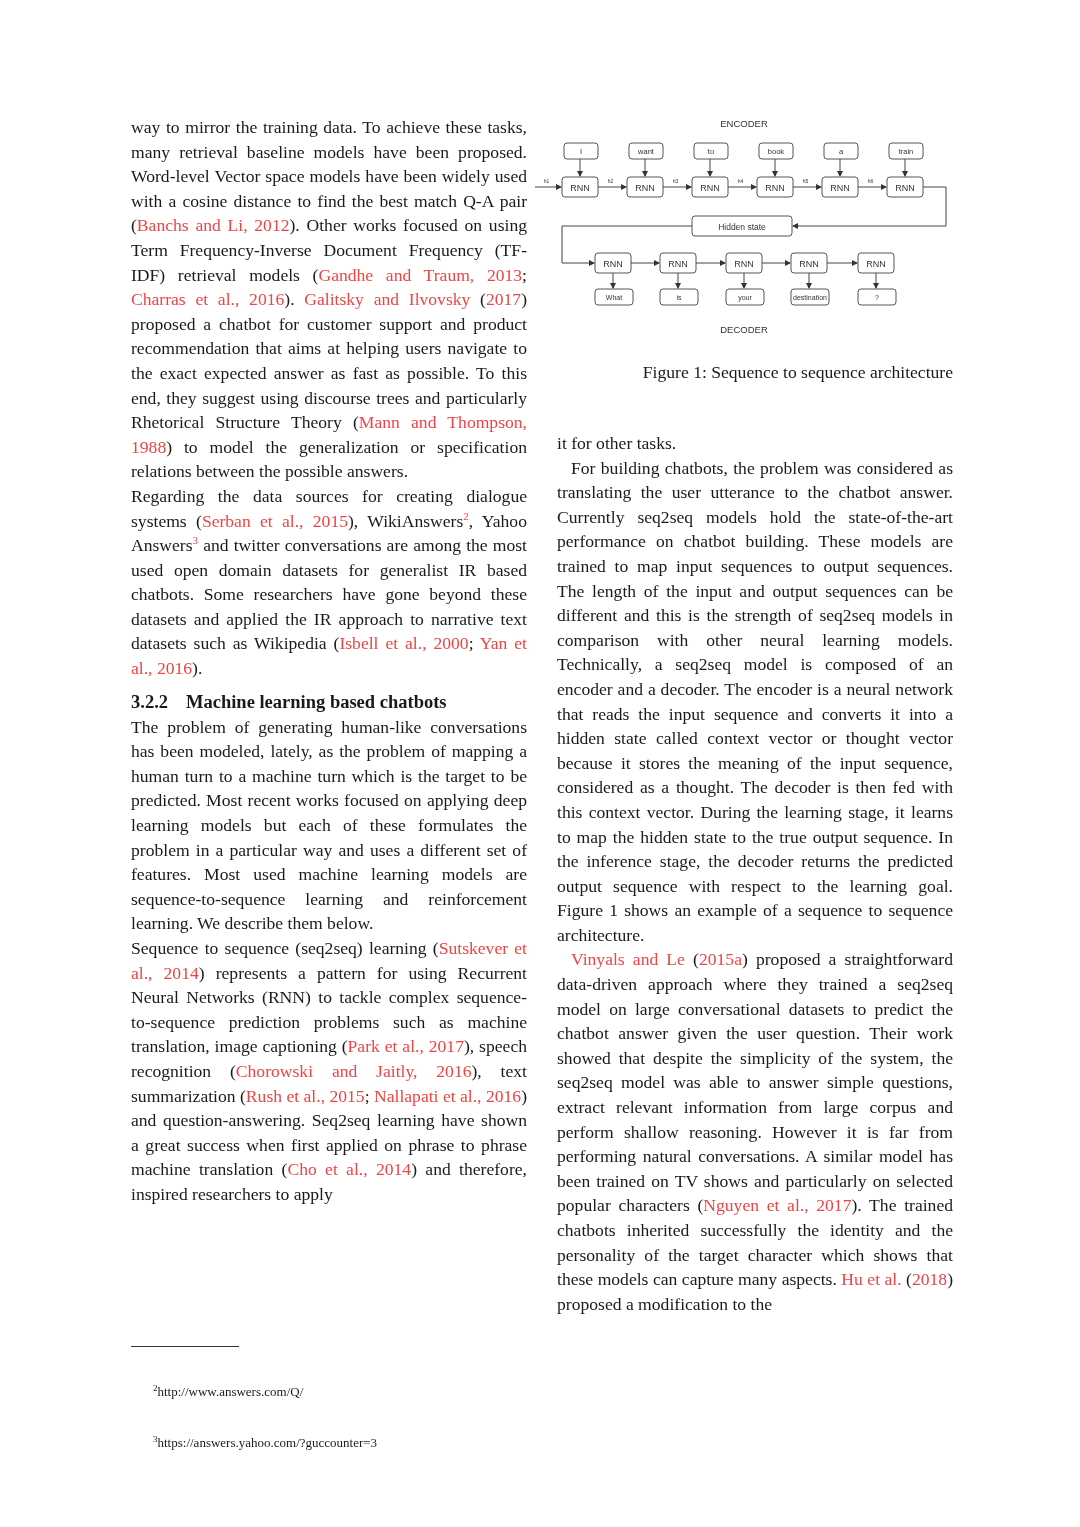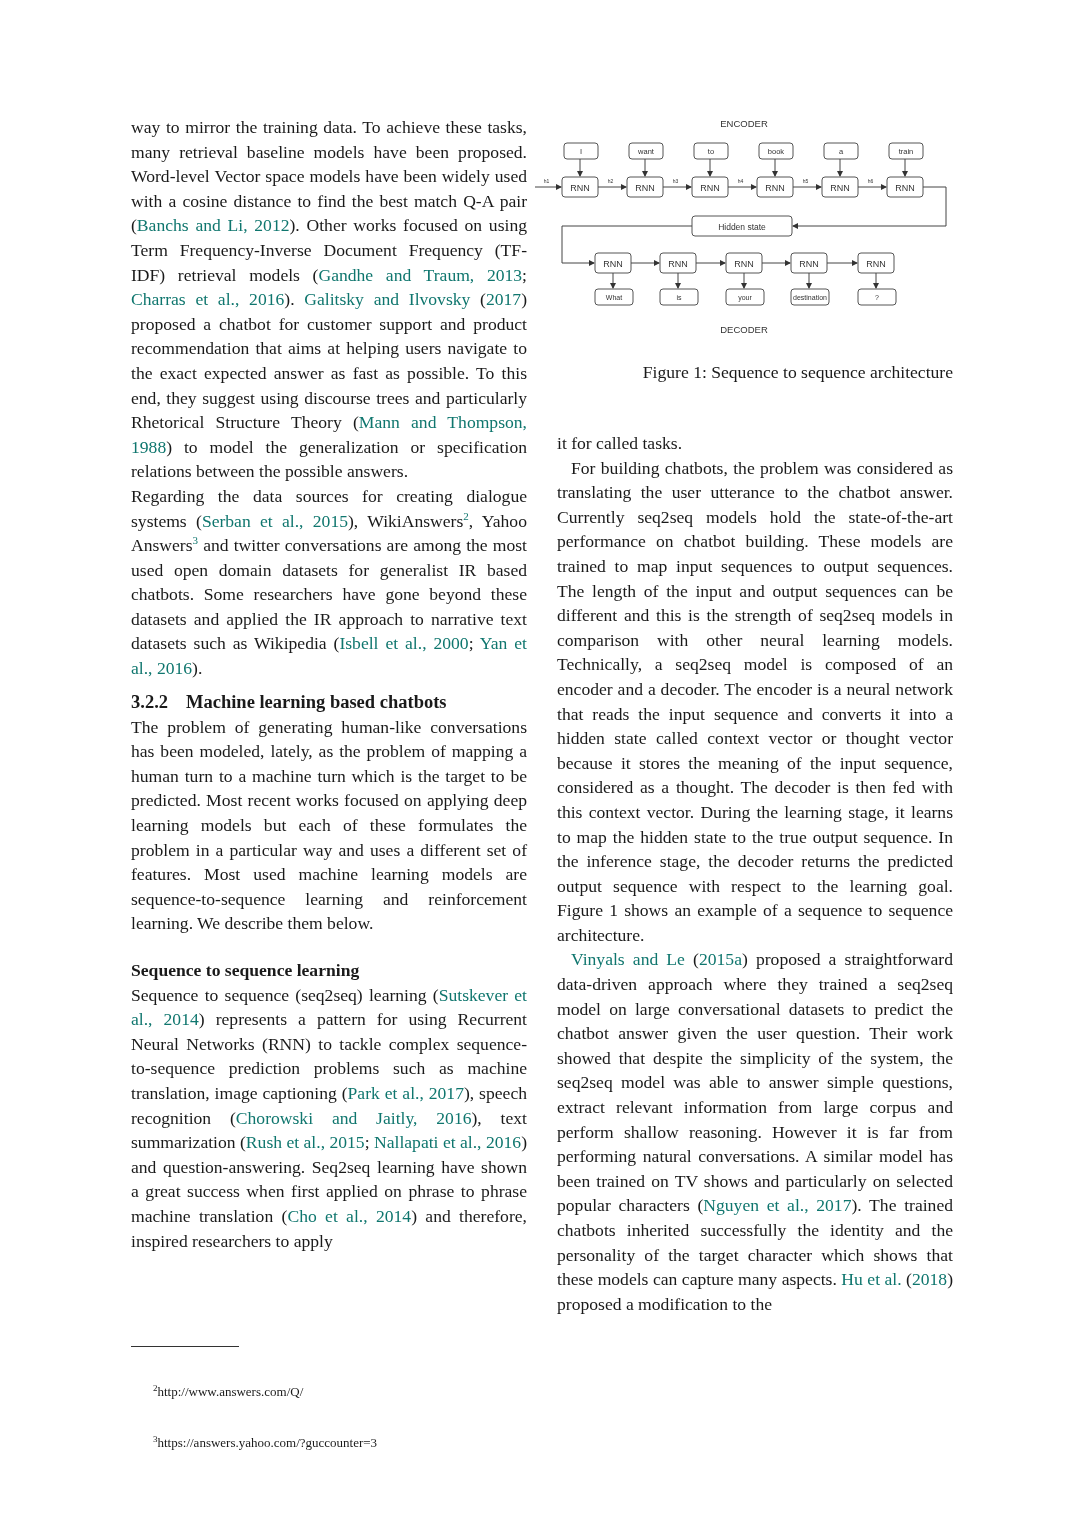--- a/index.html
+++ b/index.html
@@ -5,21 +5,21 @@
   html, body { margin: 0; padding: 0; }
   body {
     width: 1080px; height: 1527px; background: #ffffff; position: relative; overflow: hidden;
     font-family: "Liberation Serif", serif; color: #1a1a1a;
   }
   .col { position: absolute; width: 396px; font-size: 17.6px; line-height: 24.6px; text-align: justify; }
   .left { left: 131px; top: 115px; }
   .right { left: 557px; top: 431px; }
   .col p { margin: 0; }
   .indent { text-indent: 14px; }
-  .cite { color: #0f766e; }
+  .cite { color: #ef4444; }
   sup { font-size: 11px; line-height: 0; }
   h3.sec { font-size: 18.5px; font-weight: bold; margin: 9px 0 1px 0; line-height: 24px; }
   h3.sec .num { margin-right: 18px; }
   h4.sub { font-size: 17.6px; font-weight: bold; margin: 22px 0 0 0; line-height: 24.6px; }
   .footnote-rule { position: absolute; left: 131px; top: 1346px; width: 108px; height: 1px; background: #333; }
   .footnotes { position: absolute; left: 153px; top: 1350px; font-size: 13px; line-height: 19px; }
   .footnotes div { white-space: nowrap; margin-top: 32px; }
   .footnotes sup { font-size: 9px; }
   
   .figure { position: absolute; left: 532px; top: 112px; width: 420px; height: 240px; }
@@ -32,21 +32,20 @@
 
 <div class="col left">
   <p><span>way to mirror the training data. To achieve these tasks, many retrieval baseline models have been proposed. Word-level Vector space models have been widely used with a cosine distance to find the best match Q-A pair (</span><a class="cite">Banchs and Li, 2012</a><span>). Other works focused on using Term Frequency-Inverse Document Frequency (TF-IDF) retrieval models (</span><a class="cite">Gandhe and Traum, 2013</a><span>; </span><a class="cite">Charras et al., 2016</a><span>). </span><a class="cite">Galitsky and Ilvovsky</a><span> (</span><a class="cite">2017</a><span>) proposed a chatbot for customer support and product recommendation that aims at helping users navigate to the exact expected answer as fast as possible. To this end, they suggest using discourse trees and particularly Rhetorical Structure Theory (</span><a class="cite">Mann and Thompson, 1988</a><span>) to model the generalization or specification relations between the possible answers.</span></p>
 
   <p><span>Regarding the data sources for creating dialogue systems (</span><a class="cite">Serban et al., 2015</a><span>), WikiAnswers</span><sup><a class="cite">2</a></sup><span>, Yahoo Answers</span><sup><a class="cite">3</a></sup><span> and twitter conversations are among the most used open domain datasets for generalist IR based chatbots. Some researchers have gone beyond these datasets and applied the IR approach to narrative text datasets such as Wikipedia (</span><a class="cite">Isbell et al., 2000</a><span>; </span><a class="cite">Yan et al., 2016</a><span>).</span></p>
 
   <h3 class="sec"><span class="num">3.2.2</span><span>Machine learning based chatbots</span></h3>
 
   <p>The problem of generating human-like conversations has been modeled, lately, as the problem of mapping a human turn to a machine turn which is the target to be predicted. Most recent works focused on applying deep learning models but each of these formulates the problem in a particular way and uses a different set of features. Most used machine learning models are sequence-to-sequence learning and reinforcement learning. We describe them below.</p>
 
-  <h4 class="sub">Sequence to sequence learning</h4>
 
   <p><span>Sequence to sequence (seq2seq) learning (</span><a class="cite">Sutskever et al., 2014</a><span>) represents a pattern for using Recurrent Neural Networks (RNN) to tackle complex sequence-to-sequence prediction problems such as machine translation, image captioning (</span><a class="cite">Park et al., 2017</a><span>), speech recognition (</span><a class="cite">Chorowski and Jaitly, 2016</a><span>), text summarization (</span><a class="cite">Rush et al., 2015</a><span>; </span><a class="cite">Nallapati et al., 2016</a><span>) and question-answering. Seq2seq learning have shown a great success when first applied on phrase to phrase machine translation (</span><a class="cite">Cho et al., 2014</a><span>) and therefore, inspired researchers to apply</span></p>
 </div>
 
 <div class="footnote-rule"></div>
 <div class="footnotes">
   <div><sup>2</sup><span>http://www.answers.com/Q/</span></div>
   <div><sup>3</sup><span>https://answers.yahoo.com/?guccounter=3</span></div>
 </div>
 
@@ -134,16 +133,16 @@
         <polyline points="295,151 325,151" fill="none" stroke="#444" stroke-width="1" marker-end="url(#arr)"></polyline>
         <polyline points="344,161 344,176" fill="none" stroke="#444" stroke-width="1" marker-end="url(#arr)"></polyline>
         <rect x="326" y="177" width="38" height="16" rx="3" fill="#fff" stroke="#555" stroke-width="1"></rect>
         <text x="345" y="188" font-size="7" text-anchor="middle">?</text>
       </g>
   </svg>
 </div>
 <div class="caption">Figure 1: Sequence to sequence architecture</div>
 
 <div class="col right">
-  <p>it for called tasks.</p>
+  <p>it for other tasks.</p>
   <p class="indent">For building chatbots, the problem was considered as translating the user utterance to the chatbot answer. Currently seq2seq models hold the state-of-the-art performance on chatbot building. These models are trained to map input sequences to output sequences. The length of the input and output sequences can be different and this is the strength of seq2seq models in comparison with other neural learning models. Technically, a seq2seq model is composed of an encoder and a decoder. The encoder is a neural network that reads the input sequence and converts it into a hidden state called context vector or thought vector because it stores the meaning of the input sequence, considered as a thought. The decoder is then fed with this context vector. During the learning stage, it learns to map the hidden state to the true output sequence. In the inference stage, the decoder returns the predicted output sequence with respect to the learning goal. Figure 1 shows an example of a sequence to sequence architecture.</p>
   <p class="indent"><a class="cite">Vinyals and Le</a><span> (</span><a class="cite">2015a</a><span>) proposed a straightforward data-driven approach where they trained a seq2seq model on large conversational datasets to predict the chatbot answer given the user question. Their work showed that despite the simplicity of the system, the seq2seq model was able to answer simple questions, extract relevant information from large corpus and perform shallow reasoning. However it is far from performing natural conversations. A similar model has been trained on TV shows and particularly on selected popular characters (</span><a class="cite">Nguyen et al., 2017</a><span>). The trained chatbots inherited successfully the identity and the personality of the target character which shows that these models can capture many aspects. </span><a class="cite">Hu et al.</a><span> (</span><a class="cite">2018</a><span>) proposed a modification to the</span></p>
 </div>
 
 </body></html>

